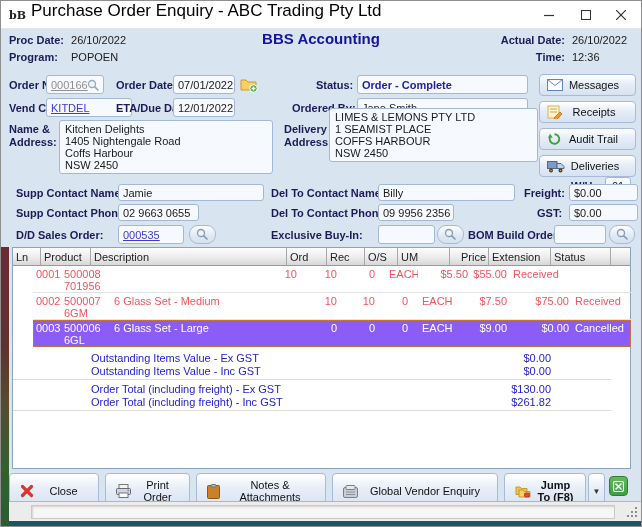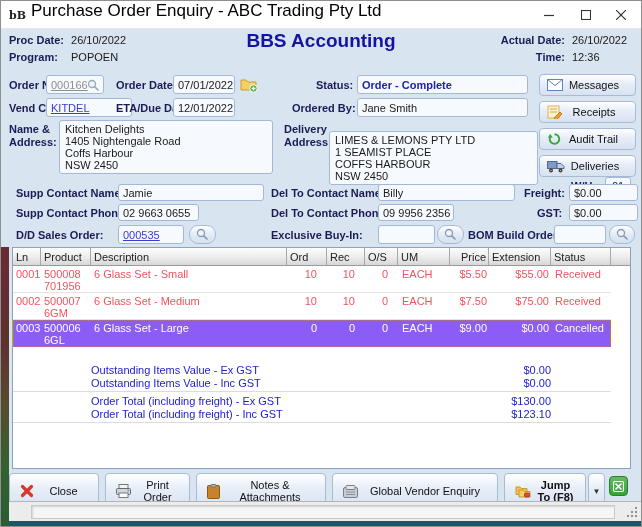--- a/index.html
+++ b/index.html
@@ -17,21 +17,21 @@
   .appicon { position:absolute; left:8px; top:5px; width:18px; height:18px; }
   .winbtn { position:absolute; top:0; width:36px; height:28px; display:flex; align-items:center; justify-content:center; cursor:default; }
   .winbtn.min { right:74px; } .winbtn.max { right:37px; } .winbtn.cls { right:2px; }
   
   .hgrid { position:absolute; display:grid; grid-template-columns:auto 64px; column-gap:7px; row-gap:5px; }
   .hgrid.left { left:8px; top:33px; }
   .hgrid.right { right:5px; top:33px; }
   .hlbl { font-weight:bold; color:#1b1b55; white-space:nowrap; }
   .hgrid.right .hlbl { text-align:right; }
   .hval { color:#1a1a1a; white-space:nowrap; }
-  .apptitle { position:absolute; left:0; right:0; top:29px; text-align:center; font-size:19px; font-weight:bold; color:#1414a0; }
+  .apptitle { position:absolute; left:0; right:0; top:29px; text-align:center; font-size:15px; font-weight:bold; color:#1414a0; }
   .screentitle { position:absolute; left:0; right:0; top:50px; text-align:center; font-size:15px; font-weight:bold; color:#1414a0; }
   
   .lbl { position:absolute; font-weight:bold; color:#1b1b55; white-space:nowrap; }
   .fld {
     position:absolute; height:19px; background:#f6f9fd; border:1px solid #a3b8d4;
     border-radius:3px; padding:3px 4px 0 4px; color:#1a1a1a; white-space:nowrap; overflow:hidden;
   }
   .fld.small { height:17px; padding-top:2px; }
   .fld.disabled { color:#8f8f8f;text-decoration:underline; }
   .navyval { color:#2020a8; font-weight:bold; }
@@ -54,33 +54,33 @@
   .sidebtn { left:538px; width:97px; height:22px; padding-left:7px; gap:4px; }
   .footbtn { top:472px; height:36px; padding-left:10px; gap:5px; }
   
   .panel { position:absolute; left:11px; top:246px; width:619px; height:222px; background:#ffffff; border:1px solid #8ba3bd; }
   .thead {
     display:grid; grid-template-columns:28px 50px 196px 40px 38px 33px 52px 39px 62px 60px 1fr;
     height:18px; background:linear-gradient(#fdfdfd,#ececec 55%,#d7d7d7); border-bottom:1px solid #9a9a9a;
   }
   .th { border-right:1px solid #a8a8a8; padding:3px 0 0 3px; color:#222; overflow:hidden; white-space:nowrap; }
   .th.fill { border-right:none; }
-  .trow { display:grid; grid-template-columns:28px 50px 196px 40px 38px 33px 52px 39px 62px 60px; width:598px; height:27px; color:#f0545e; }
+  .trow { display:grid; grid-template-columns:28px 50px 196px 40px 38px 33px 52px 39px 62px 60px; width:598px; height:27px; color:#f0545e;margin-left:20px; }
   .trow.sep { border-bottom:1px solid #e3e3e3; }
   .trow.sel { background:#8b5cf6; color:#ffffff; outline:1px dotted #c77b3f; outline-offset:-1px; }
   .td { padding:2px 0 0 3px; line-height:12px; white-space:nowrap; overflow:hidden; }
   .td.num { text-align:right; padding-right:10px; }
   .td.money { text-align:right; padding-right:2px; }
   .td.um { padding-left:4px; }
   .td.status { padding-left:4px; }
   .srow { position:relative; height:13px; color:#2222cc; }
   .slabel { position:absolute; left:78px; top:1px; white-space:nowrap; }
   .sval { position:absolute; left:476px; top:1px; width:62px; text-align:right; }
   .sdiv { width:598px; height:1px; background:#dcdcdc; margin:2px 0; }
-  .sumwrap { margin-top:16px; }
+  .sumwrap { margin-top:4px; }
   
   .statusbar { position:absolute; left:0; top:500px; width:100%; height:20px; background:#ececec; border-top:1px solid #b5b5b5; }
   .statusinner { position:absolute; left:30px; top:3px; width:584px; height:14px; background:#f6f6f6; border:1px solid #c9c9c9; box-shadow: inset 1px 1px 2px rgba(0,0,0,0.15); }
   .grip { position:absolute; right:3px; top:5px; }
   .bottomstrip { position:absolute; left:0; top:520px; width:100%; height:7px; background:#1c5666; }
   .wallpaper { position:absolute; left:0; top:246px; width:8px; height:281px; z-index:6;
     background:linear-gradient(180deg,#6b2a33 0%,#5e3130 35%,#584a2e 55%,#33612f 78%,#2a5c33 100%); }
   .caretbtn { justify-content:center; padding-left:0; font-size:8px; color:#333; }
   .excelbtn { position:absolute; left:608px; top:475px; width:19px; height:20px; background:linear-gradient(#62bb5e,#3f9e42); border:1px solid #2f7d33; border-radius:4px; display:flex; align-items:center; justify-content:center; }
 </style>
@@ -160,21 +160,21 @@
   <span class="lbl" style="left:8px;top:122px">Name &amp;</span>
   <span class="lbl" style="left:8px;top:135px">Address:</span>
   <div class="addr" style="left:58px;top:119px;width:214px;height:54px">
     <div>Kitchen Delights</div>
     <div>1405 Nightengale Road</div>
     <div>Coffs Harbour</div>
     <div>NSW 2450</div>
   </div>
   <span class="lbl" style="left:283px;top:122px">Delivery</span>
   <span class="lbl" style="left:283px;top:135px">Address:</span>
-  <div class="addr" style="left:328px;top:130px;width:209px;height:54px">
+  <div class="addr" style="left:328px;top:107px;width:209px;height:54px">
     <div>LIMES &amp; LEMONS PTY LTD</div>
     <div>1 SEAMIST PLACE</div>
     <div>COFFS HARBOUR</div>
     <div>NSW 2450</div>
   </div>
 
   <div class="btn sidebtn" style="top:100px">
     <svg width="16" height="14" viewBox="0 0 16 14">
       <rect x="1" y="1" width="11" height="12" fill="#fdf3cf" stroke="#d8b25a"></rect>
       <line x1="3" y1="4" x2="10" y2="4" stroke="#c9a64e"></line>
@@ -265,21 +265,20 @@
       <div class="th">Status</div>
       <div class="th fill"></div>
     </div>
 
     <div class="trow sep">
       <div class="td">0001</div>
       <div class="td">
           <div>500008</div>
           <div>701956</div>
         </div>
-      <div class="td">6 Glass Set - Small</div>
       <div class="td num">10</div>
       <div class="td num">10</div>
       <div class="td num">0</div>
       <div class="td um">EACH</div>
       <div class="td money">$5.50</div>
       <div class="td money">$55.00</div>
       <div class="td status">Received</div>
     </div>
 
     <div class="trow sep">
@@ -323,21 +322,21 @@
         <span class="slabel">Outstanding Items Value - Inc GST</span>
         <span class="sval">$0.00</span>
       </div>
       <div class="sdiv"></div>
       <div class="srow">
         <span class="slabel">Order Total (including freight) - Ex GST</span>
         <span class="sval">$130.00</span>
       </div>
       <div class="srow">
         <span class="slabel">Order Total (including freight) - Inc GST</span>
-        <span class="sval">$123.10</span>
+        <span class="sval">$261.82</span>
       </div>
       <div class="sdiv"></div>
     </div>
   </div>
 
   <div class="btn footbtn" style="left:8px;width:90px">
     <svg width="14" height="14" viewBox="0 0 14 14">
       <line x1="2.5" y1="2.5" x2="11.5" y2="11.5" stroke="#d8372f" stroke-width="3.2" stroke-linecap="round"></line>
       <line x1="11.5" y1="2.5" x2="2.5" y2="11.5" stroke="#d8372f" stroke-width="3.2" stroke-linecap="round"></line>
     </svg>

